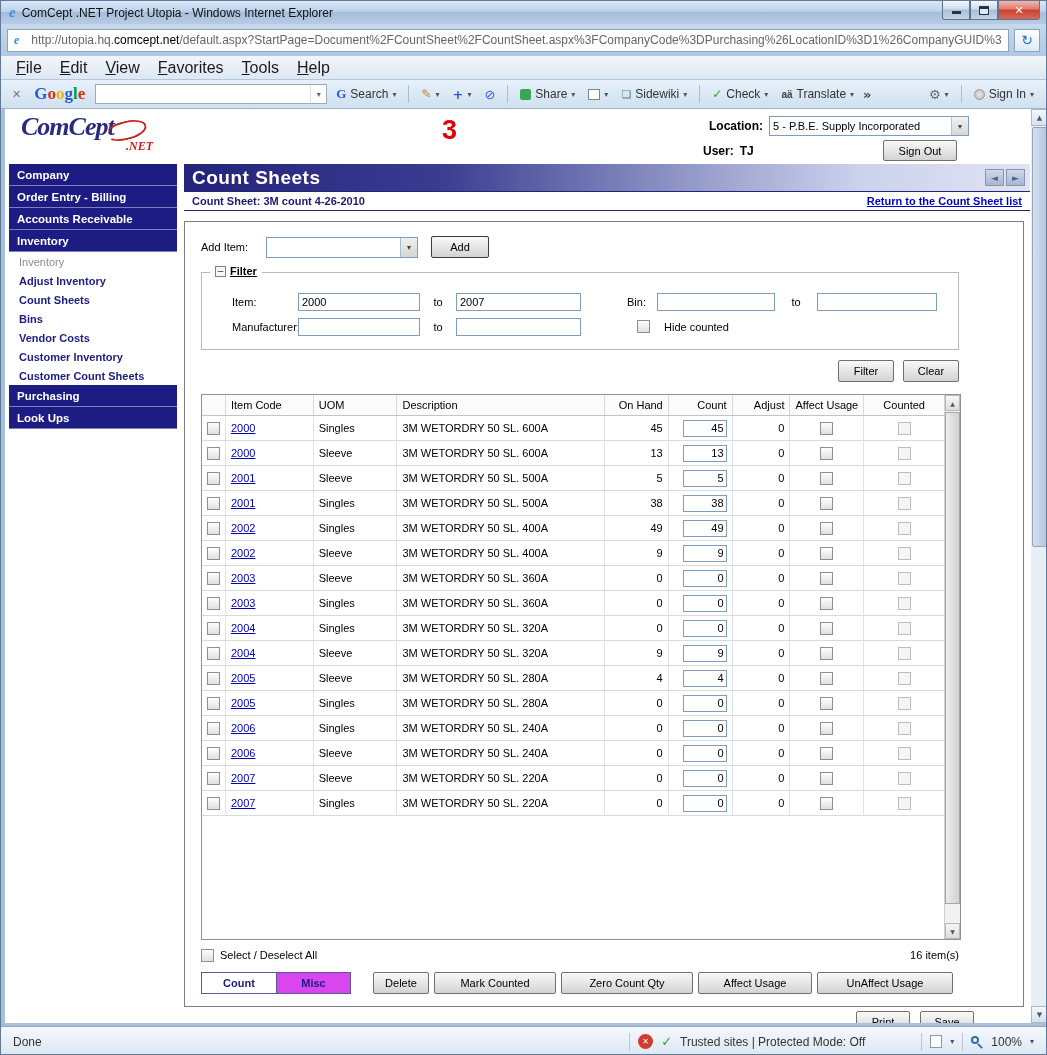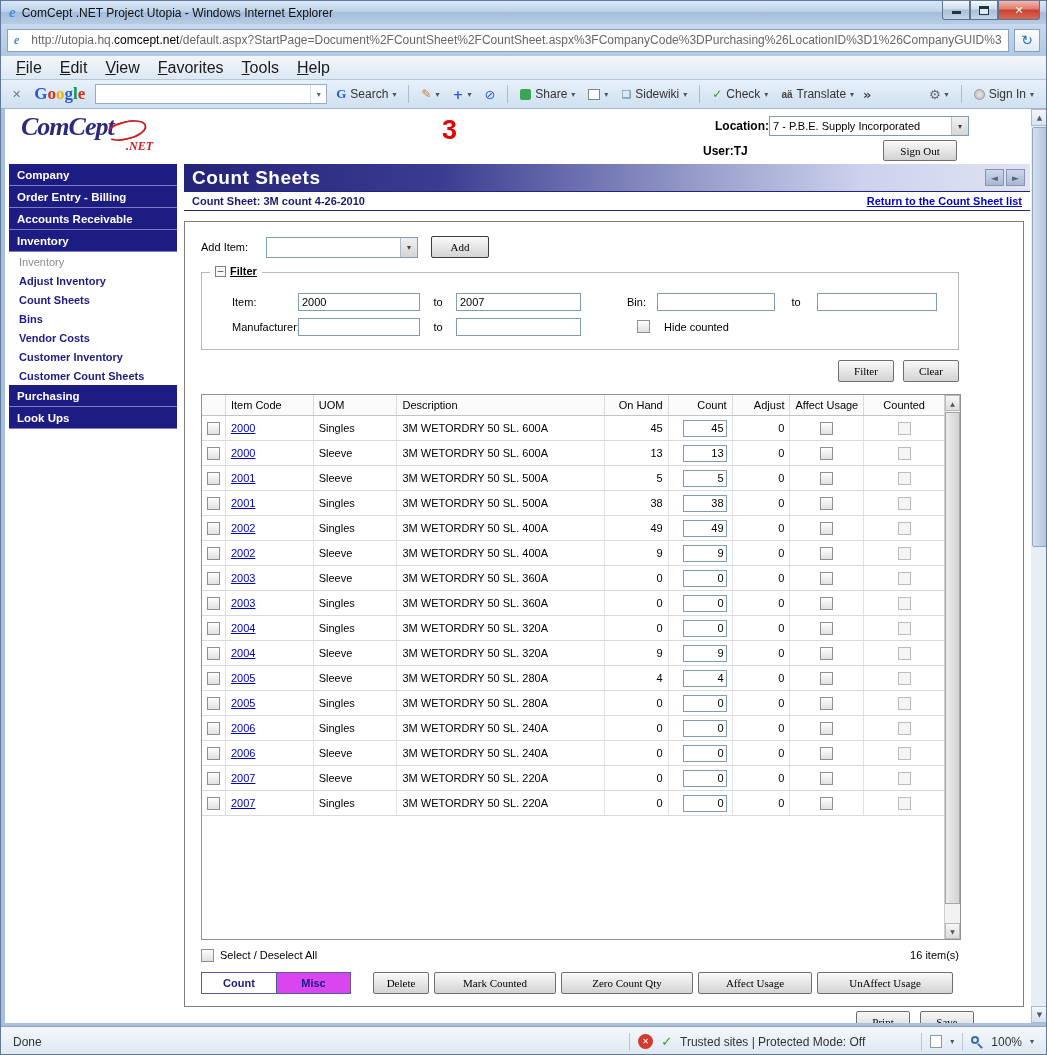--- a/index.html
+++ b/index.html
@@ -73,30 +73,30 @@
 
   
   #page-header { position:relative; height:55px; background:#fff;padding-left:43px; }
   #logo { position:absolute; left:16px; top:3px; width:132px; height:48px; }
   #logo-main { font:italic bold 26px "Liberation Serif",serif; color:#2b2b7e; letter-spacing:-1px; }
   #logo-swoosh { position:absolute; right:6px; top:9px; width:42px; height:19px; border:2px solid #cc2020;
     border-radius:50%; transform:rotate(-14deg); border-left-color:transparent; }
   #logo-net { position:absolute; right:0; top:27px; font:bold italic 12px "Liberation Serif",serif; color:#cc2020; }
   #page-number { position:absolute; left:437px; top:6px; font-size:27px; font-weight:bold; color:#e30000; }
   #header-right { position:absolute; right:62px; top:7px; width:266px; }
-  .hrow { display:flex; align-items:center; justify-content:flex-end; }
+  .hrow { display:flex; align-items:center; justify-content:flex-end; gap:6px; }
   .hlabel { font-size:12px; font-weight:bold; color:#000; white-space:nowrap; }
   .hselect { width:200px; height:20px; border:1px solid #7f9db9; background:#fff; display:flex; align-items:center; }
   .hselect .val { flex:1; padding:0 3px; font-size:11px; white-space:nowrap; overflow:hidden; }
   .hselect .arrow { width:17px; height:18px; background:linear-gradient(#f2f2f2,#d6d6d6); border-left:1px solid #b4c4d4;
     display:flex; align-items:center; justify-content:center; font-size:8px; color:#444; }
   #user-row { margin-top:4px; justify-content:flex-start; }
   #user-row .spacer { flex:1; }
   .btn { height:22px; border:1px solid #707070; border-radius:2px;
-    background:linear-gradient(#f9f9f9,#e8e8e8 45%,#d3d3d3); font-size:11px; font-family:Liberation Serif, serif;
+    background:linear-gradient(#f9f9f9,#e8e8e8 45%,#d3d3d3); font-size:11px; font-family:Liberation Sans, sans-serif;
     display:inline-flex; align-items:center; justify-content:center; padding:0 8px; color:#000; white-space:nowrap; }
   #signout-btn { width:74px; height:21px; margin-right:12px; }
 
   
   #content-row { display:flex; padding-left:4px; align-items:flex-start; }
   #sidebar { width:168px; flex:none; }
   .side-section { height:22px; background:#1c1c82; border-bottom:1px solid #7d7dc0; color:#fff;
     font-size:11.5px; font-weight:bold; display:flex; align-items:center; padding-left:8px; }
   .side-sub { height:19px; display:flex; align-items:center; padding-left:10px; font-size:11px; font-weight:bold; color:#1c1c82; }
   .side-sub.current { color:#8c8c8c; font-weight:normal; }
@@ -314,21 +314,21 @@
       <div id="logo">
         <span id="logo-main">ComCept</span>
         <span id="logo-swoosh"></span>
         <span id="logo-net">.NET</span>
       </div>
       <span id="page-number">3</span>
       <div id="header-right">
         <div class="hrow">
           <span class="hlabel">Location:</span>
           <div class="hselect">
-            <span class="val">7 - P.B.E. Supply Incorporated</span>
+            <span class="val">5 - P.B.E. Supply Incorporated</span>
             <span class="arrow glyph">▾</span>
           </div>
         </div>
         <div class="hrow" id="user-row">
           <span class="hlabel">User:</span>
           <span style="font-size:12px;font-weight:bold">TJ</span>
           <span class="spacer"></span>
           <button class="btn" id="signout-btn">Sign Out</button>
         </div>
       </div>

